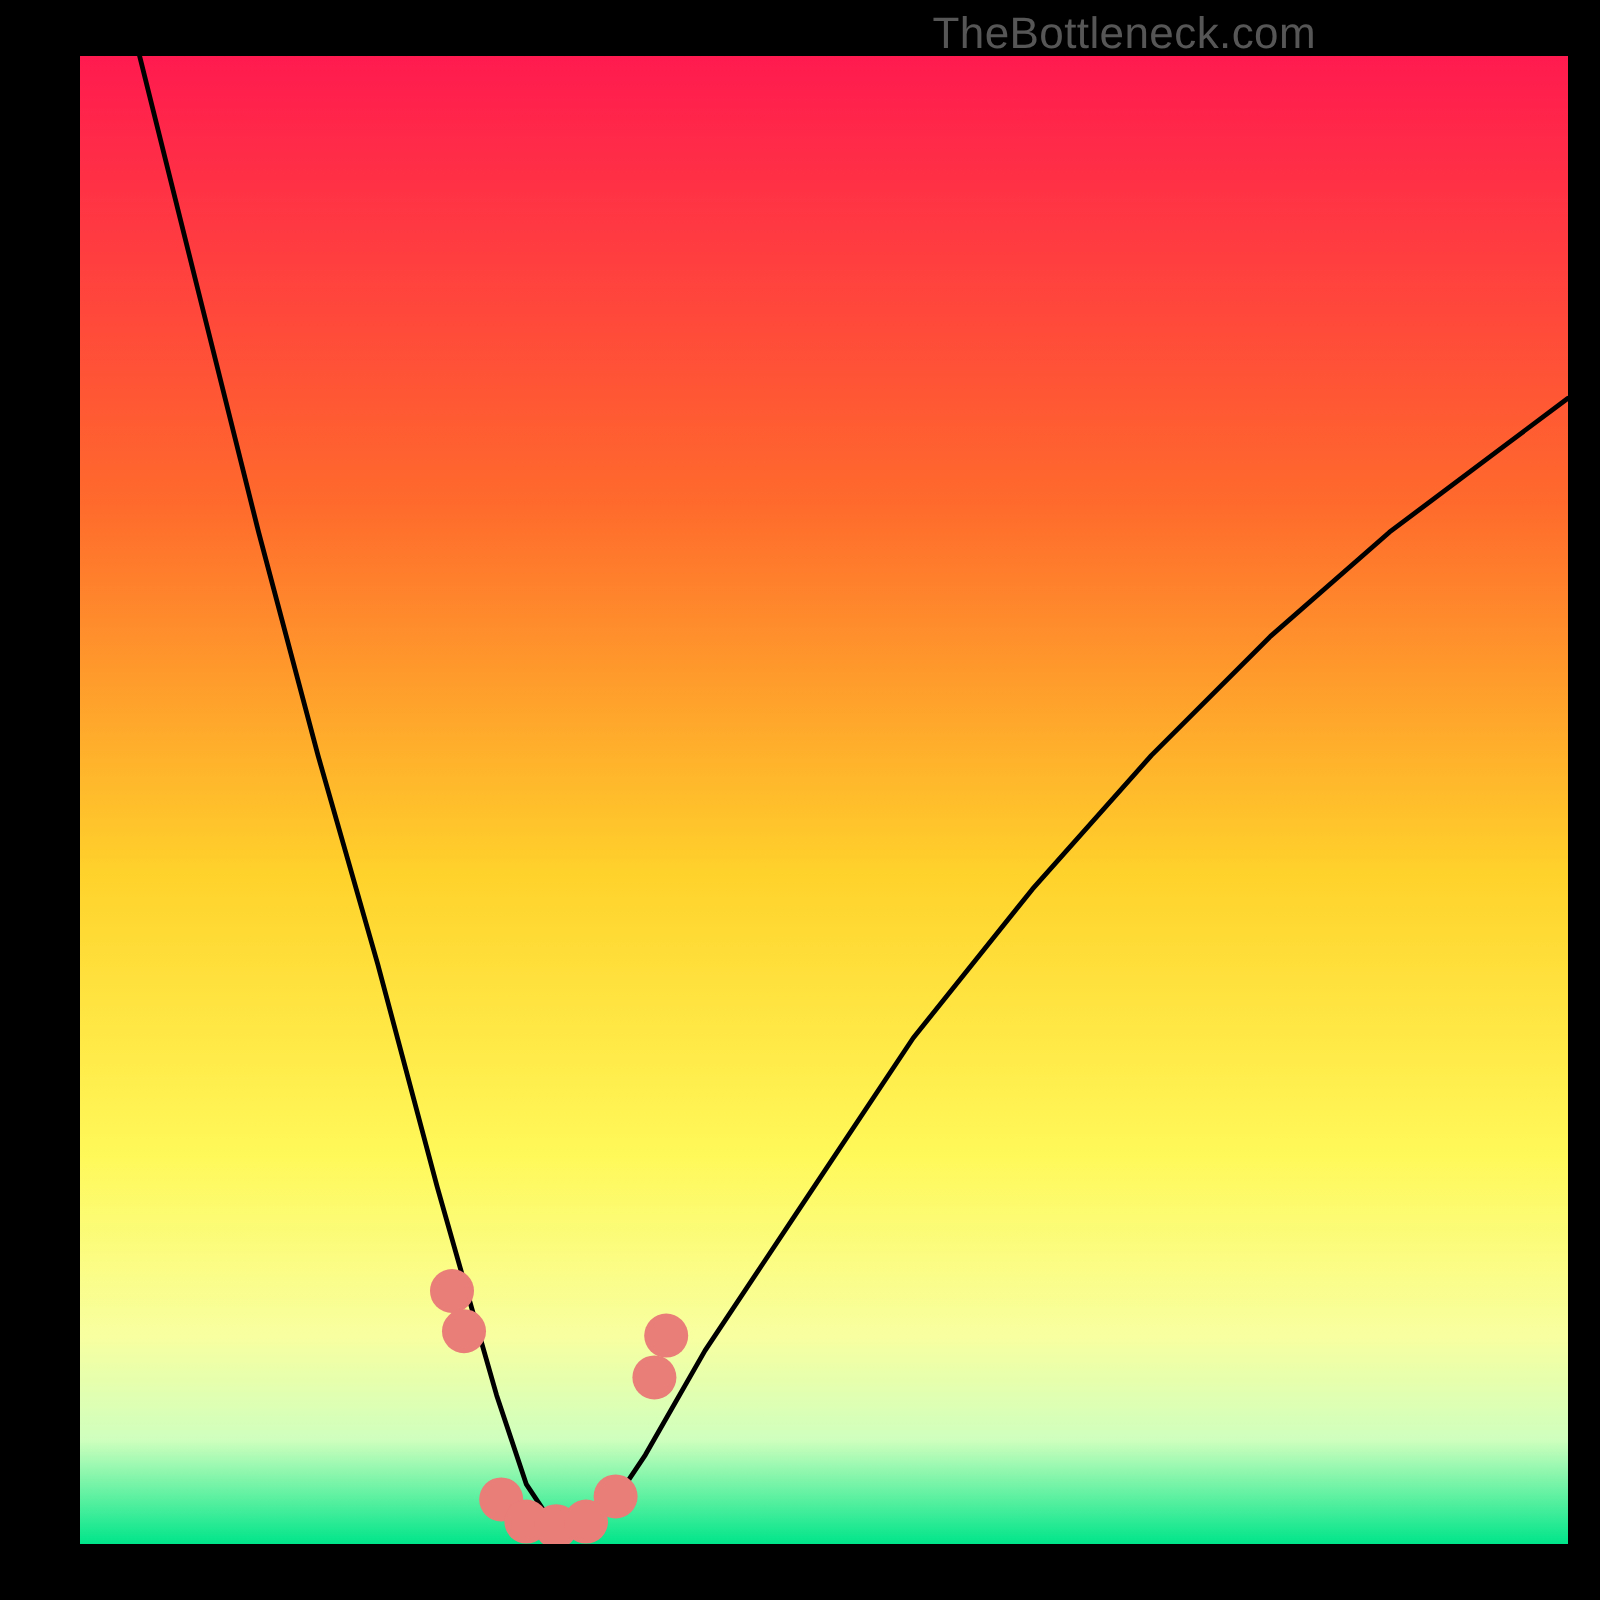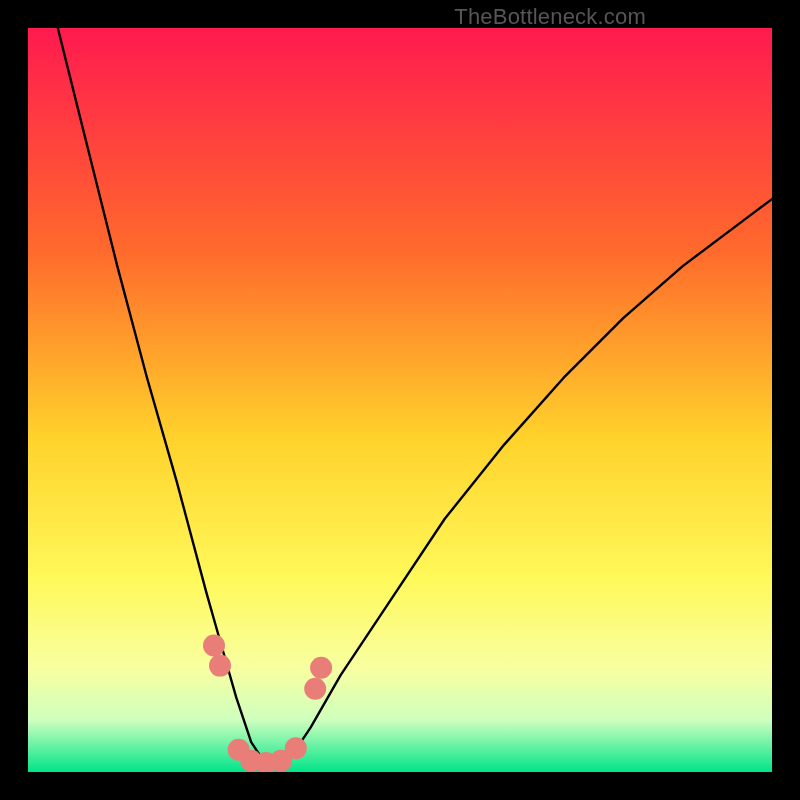--- a/index.html
+++ b/index.html
@@ -5,21 +5,21 @@
   html, body {
     margin: 0;
     padding: 0;
     width: 800px;
     height: 800px;
     background: #000;
     overflow: hidden;
   }
   .frame {
     position: absolute;
-    left: 0;
+    left: 12px;
     top: 0;
     width: 656px;
     height: 800px;
     background: #000;
   }
   .plot-area {
     position: absolute;
     left: 28px;
     top: 28px;
     width: 744px;

